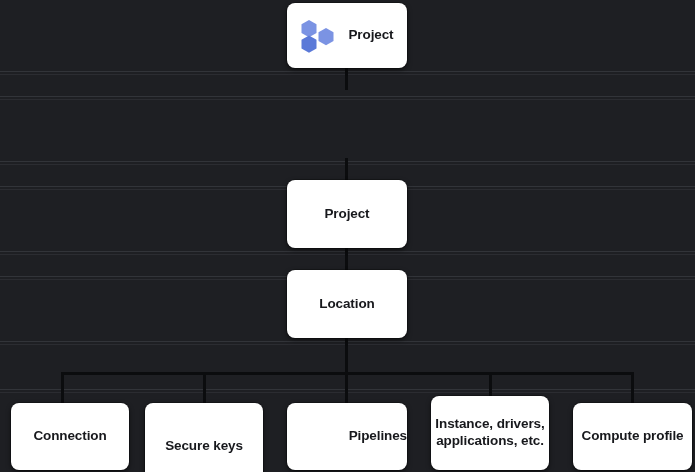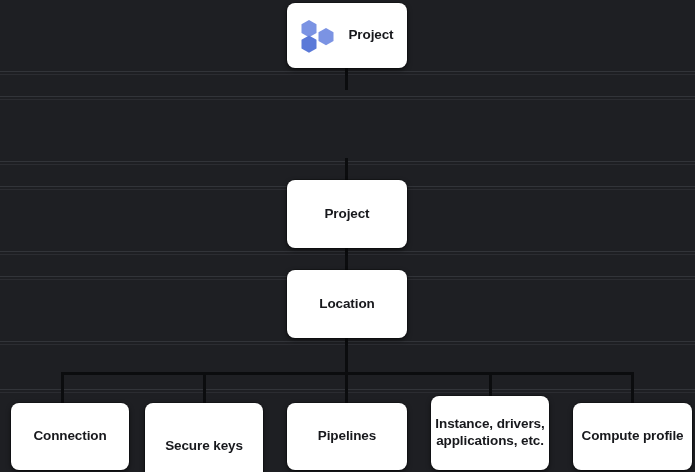--- a/index.html
+++ b/index.html
@@ -123,21 +123,21 @@
   </div>
 
   <div class="node" style="left:3px; top:403px; width:118px; height:67px;margin-left:8px;">
     <span class="label">Connection</span>
   </div>
 
   <div class="node" style="left:145px; top:403px; width:118px; height:86px;">
     <span class="label">Secure keys</span>
   </div>
 
-  <div class="node" style="left:287px; top:403px; width:120px; height:67px;">
+  <div class="node" style="left:287px; top:403px; width:120px; height:67px;justify-content:flex-end;">
     <span class="label">Pipelines</span>
   </div>
 
   <div class="node" style="left:431px; top:396px; width:118px; height:74px;">
     <span class="label">Instance, drivers,
 applications, etc.</span>
   </div>
 
   <div class="node" style="left:573px; top:403px; width:119px; height:67px;">
     <span class="label">Compute profile</span>

